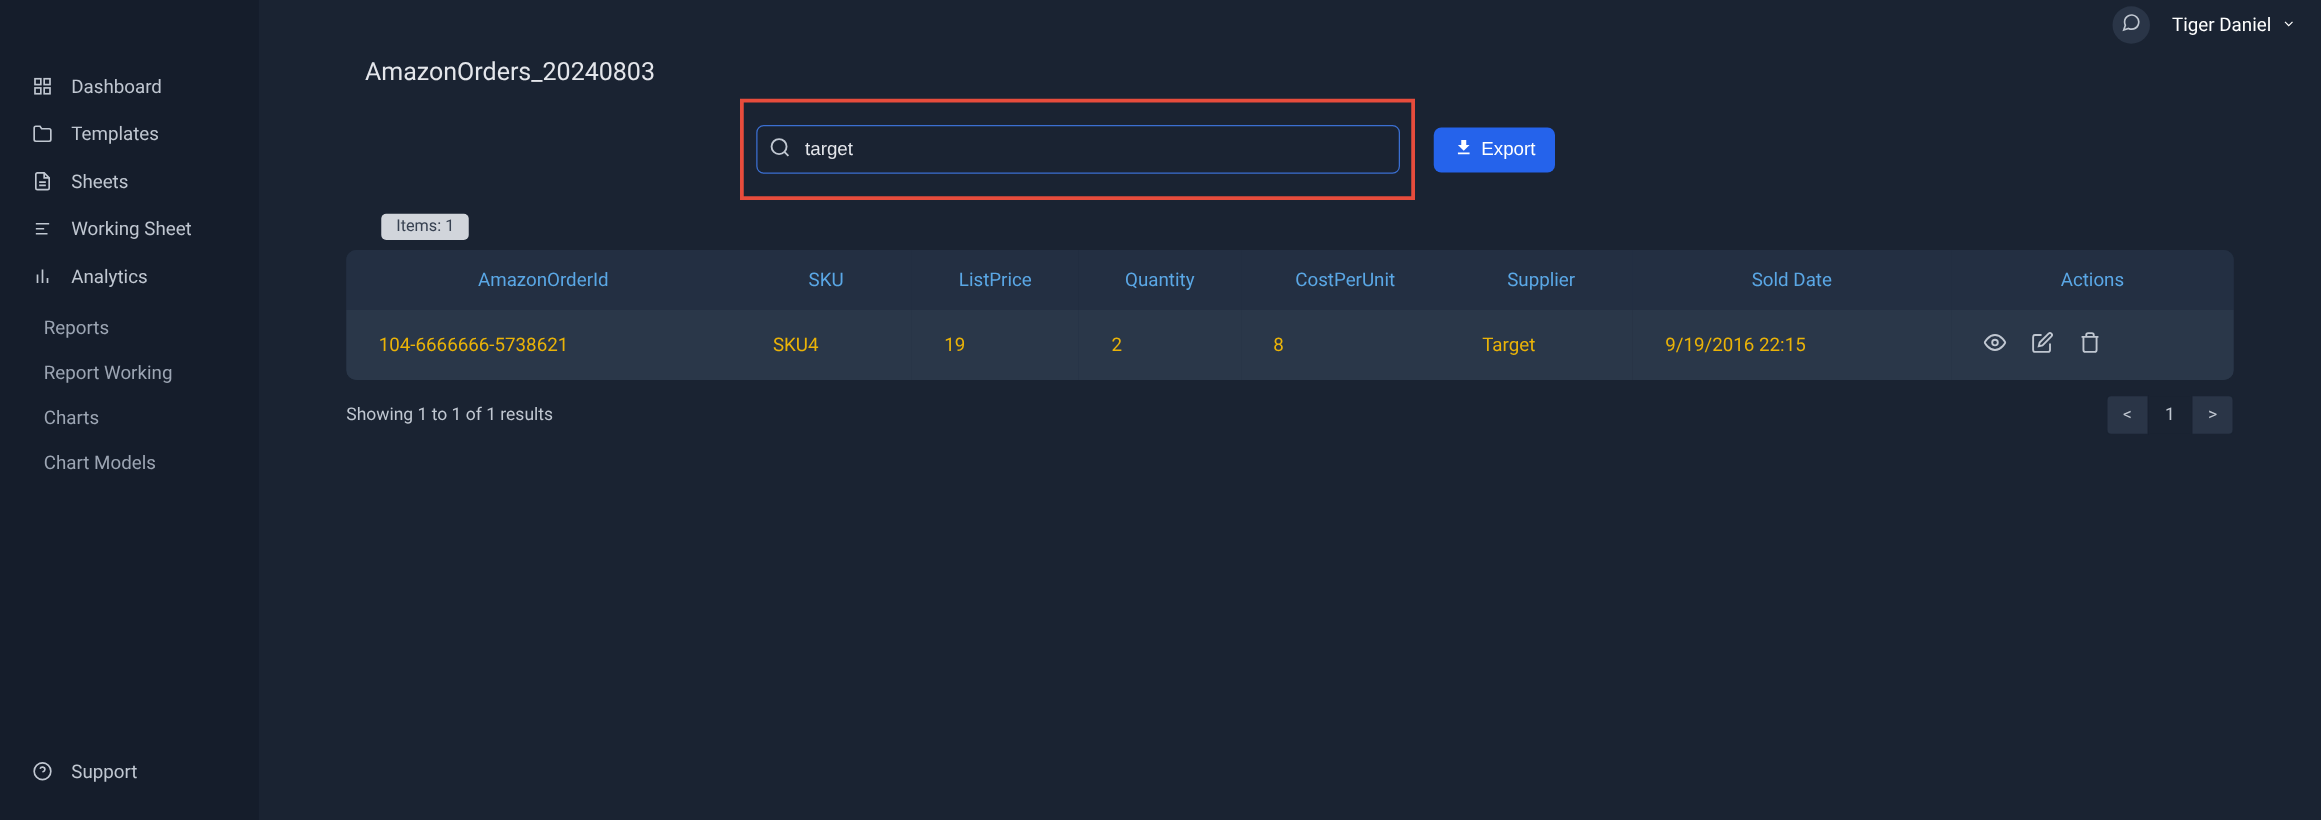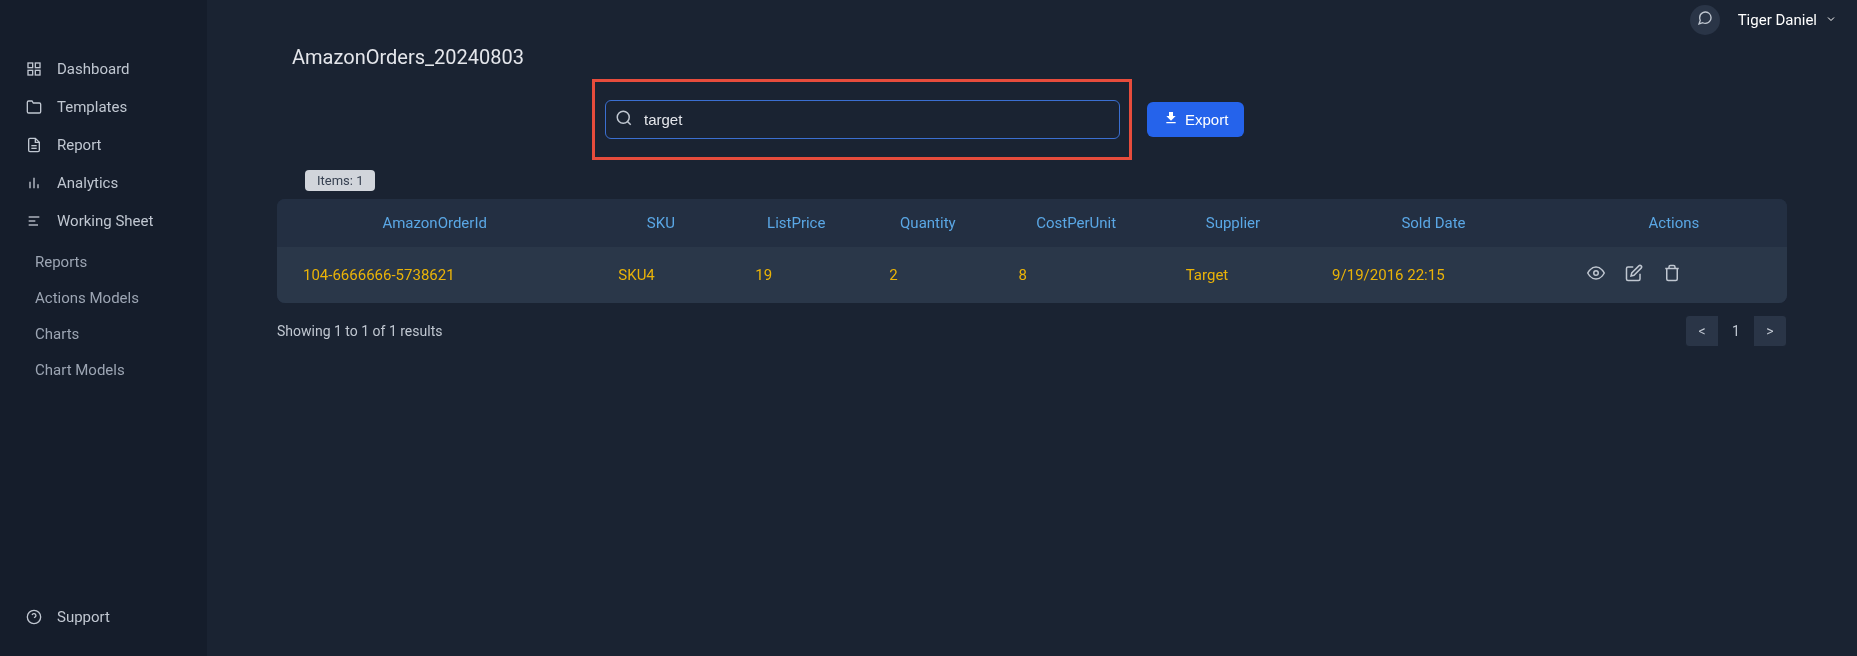--- a/index.html
+++ b/index.html
@@ -313,49 +313,49 @@
       </div>
       <div class="nav-item">
         <span class="nav-icon">
           <svg width="16" height="16" viewBox="0 0 24 24" fill="none" stroke="currentColor" stroke-width="2">
               <path d="M14 2H6a2 2 0 0 0-2 2v16a2 2 0 0 0 2 2h12a2 2 0 0 0 2-2V8z"></path>
               <polyline points="14 2 14 8 20 8"></polyline>
               <line x1="8" y1="13" x2="16" y2="13"></line>
               <line x1="8" y1="17" x2="16" y2="17"></line>
             </svg>
         </span>
-        <span>Report</span>
+        <span>Sheets</span>
+      </div>
+      <div class="nav-item">
+        <span class="nav-icon">
+          <svg width="16" height="16" viewBox="0 0 24 24" fill="none" stroke="currentColor" stroke-width="2">
+              <line x1="4" y1="6" x2="20" y2="6"></line>
+              <line x1="4" y1="12" x2="14" y2="12"></line>
+              <line x1="4" y1="18" x2="18" y2="18"></line>
+            </svg>
+        </span>
+        <span>Working Sheet</span>
       </div>
       <div class="nav-item">
         <span class="nav-icon">
           <svg width="16" height="16" viewBox="0 0 24 24" fill="none" stroke="currentColor" stroke-width="2">
               <line x1="6" y1="20" x2="6" y2="10"></line>
               <line x1="12" y1="20" x2="12" y2="4"></line>
               <line x1="18" y1="20" x2="18" y2="14"></line>
             </svg>
         </span>
         <span>Analytics</span>
       </div>
-      <div class="nav-item">
-        <span class="nav-icon">
-          <svg width="16" height="16" viewBox="0 0 24 24" fill="none" stroke="currentColor" stroke-width="2">
-              <line x1="4" y1="6" x2="20" y2="6"></line>
-              <line x1="4" y1="12" x2="14" y2="12"></line>
-              <line x1="4" y1="18" x2="18" y2="18"></line>
-            </svg>
-        </span>
-        <span>Working Sheet</span>
-      </div>
 
       <div class="sub-nav">
         <div class="sub-nav-item">
           <span>Reports</span>
         </div>
         <div class="sub-nav-item">
-          <span>Actions Models</span>
+          <span>Report Working</span>
         </div>
         <div class="sub-nav-item">
           <span>Charts</span>
         </div>
         <div class="sub-nav-item">
           <span>Chart Models</span>
         </div>
       </div>
     </div>
 

